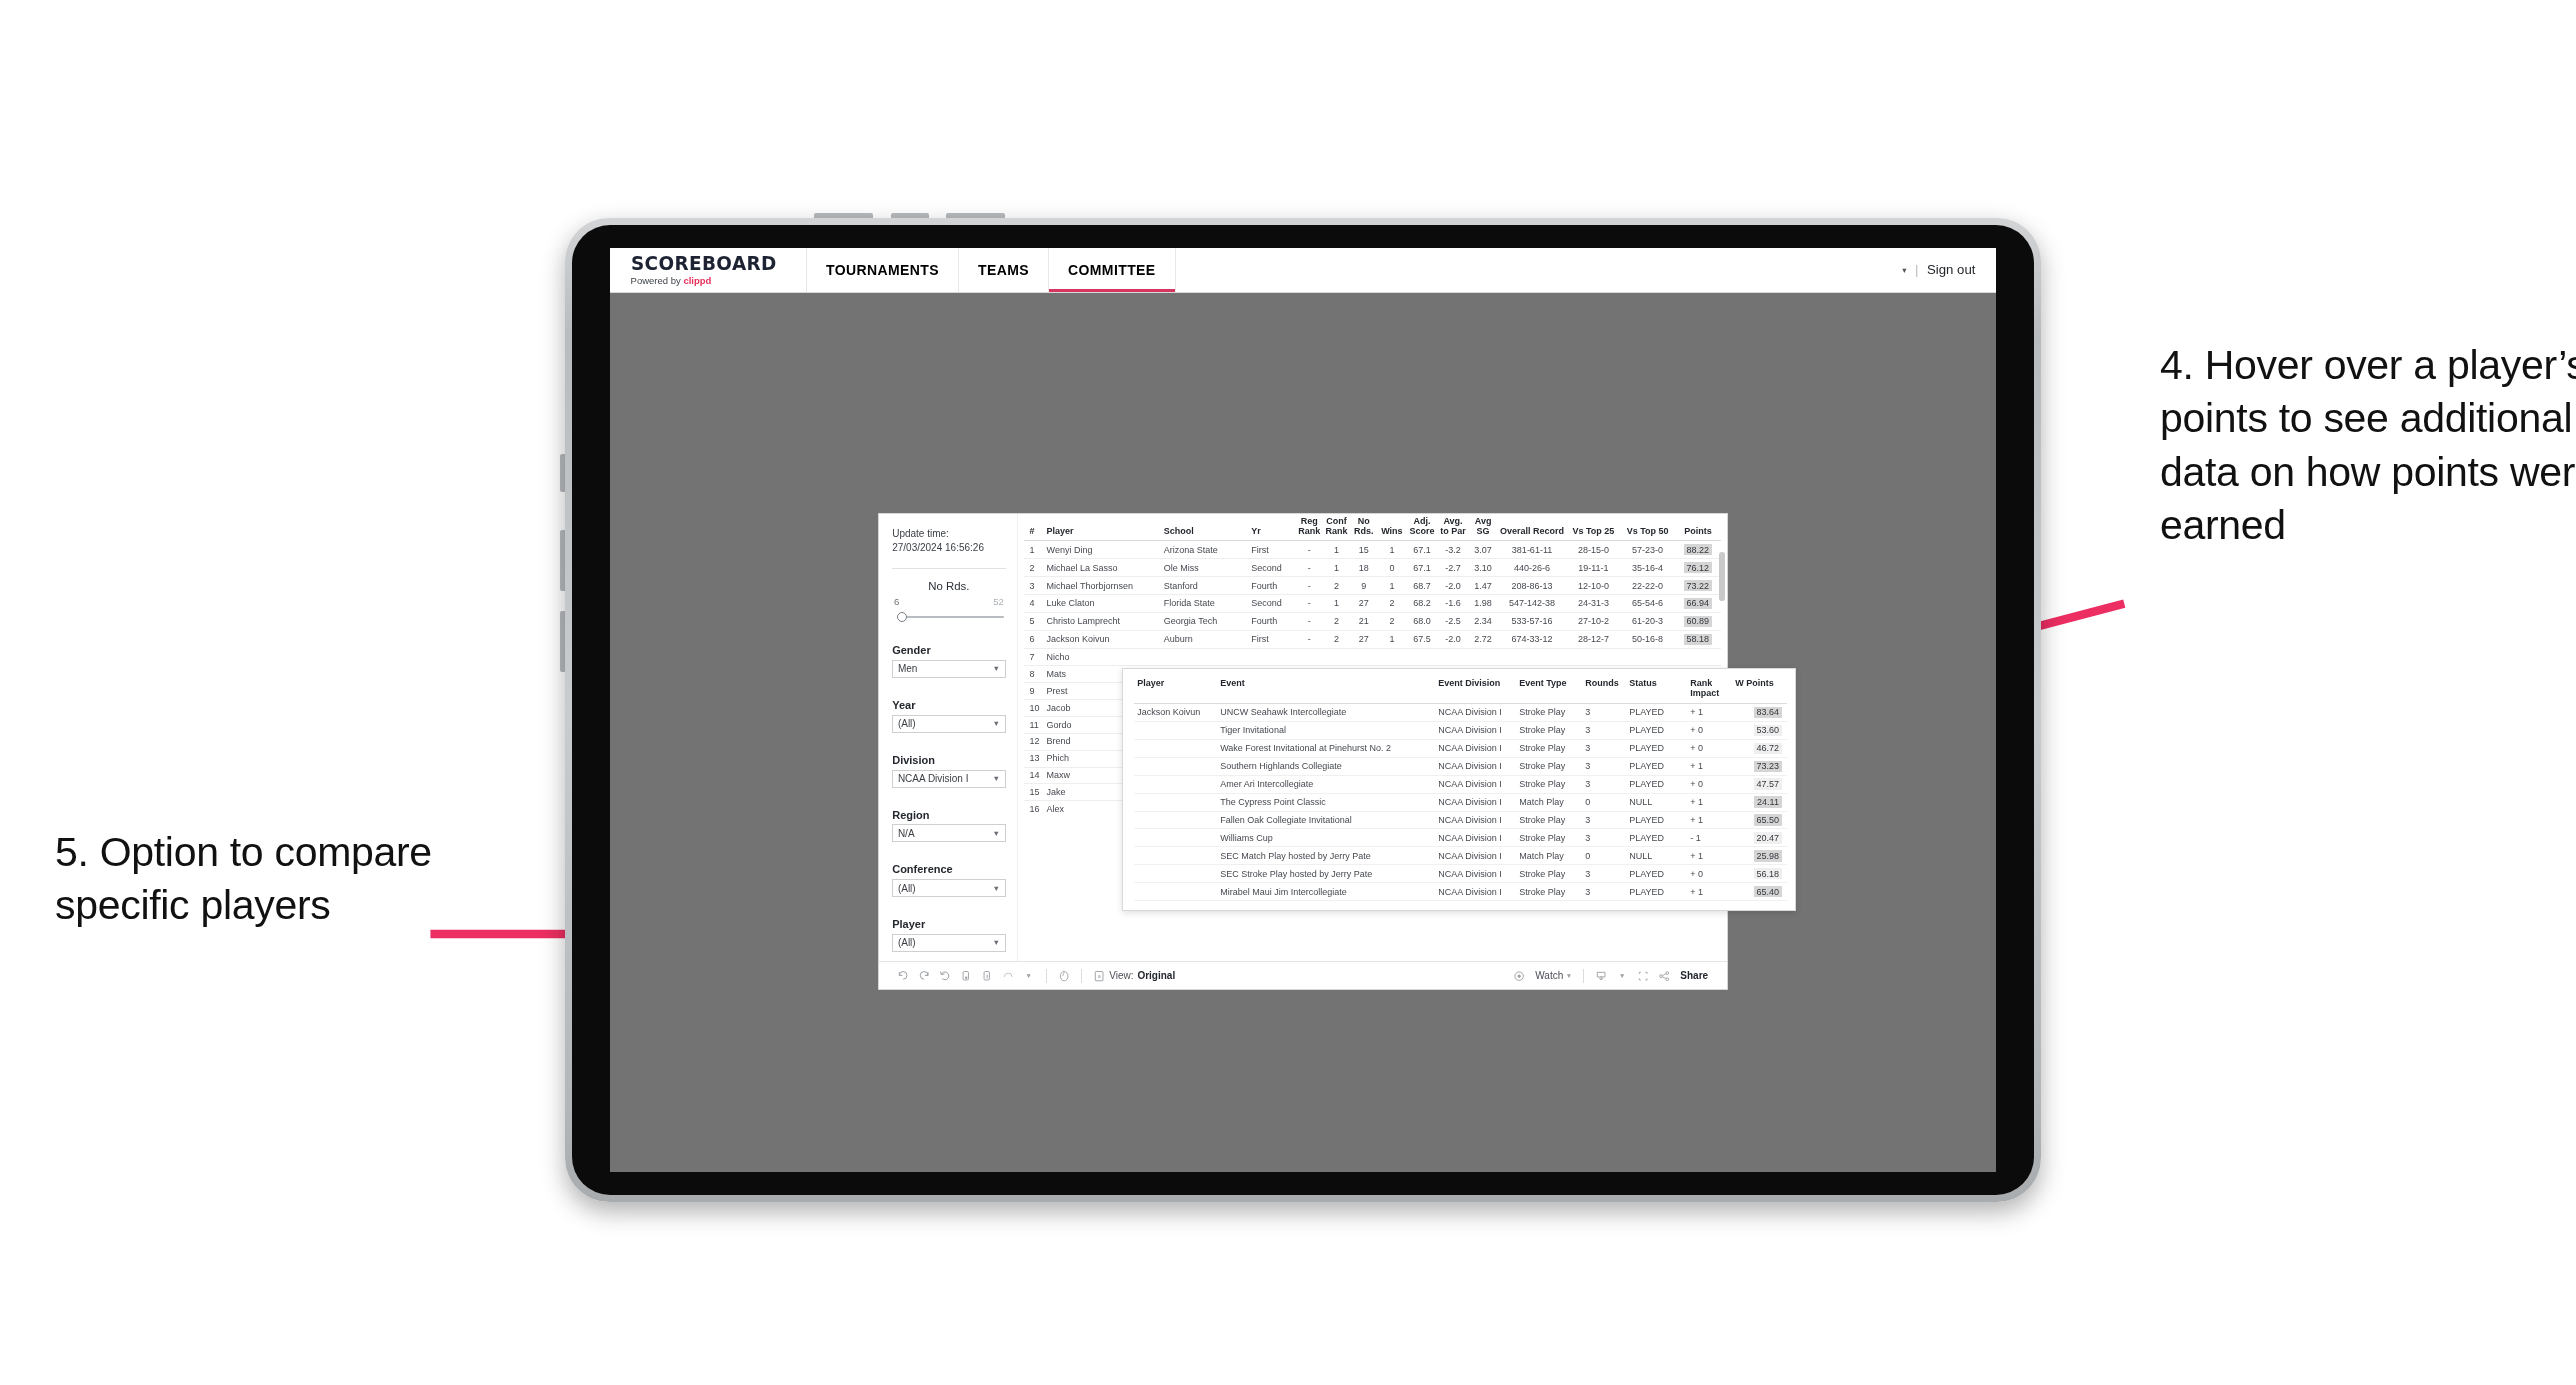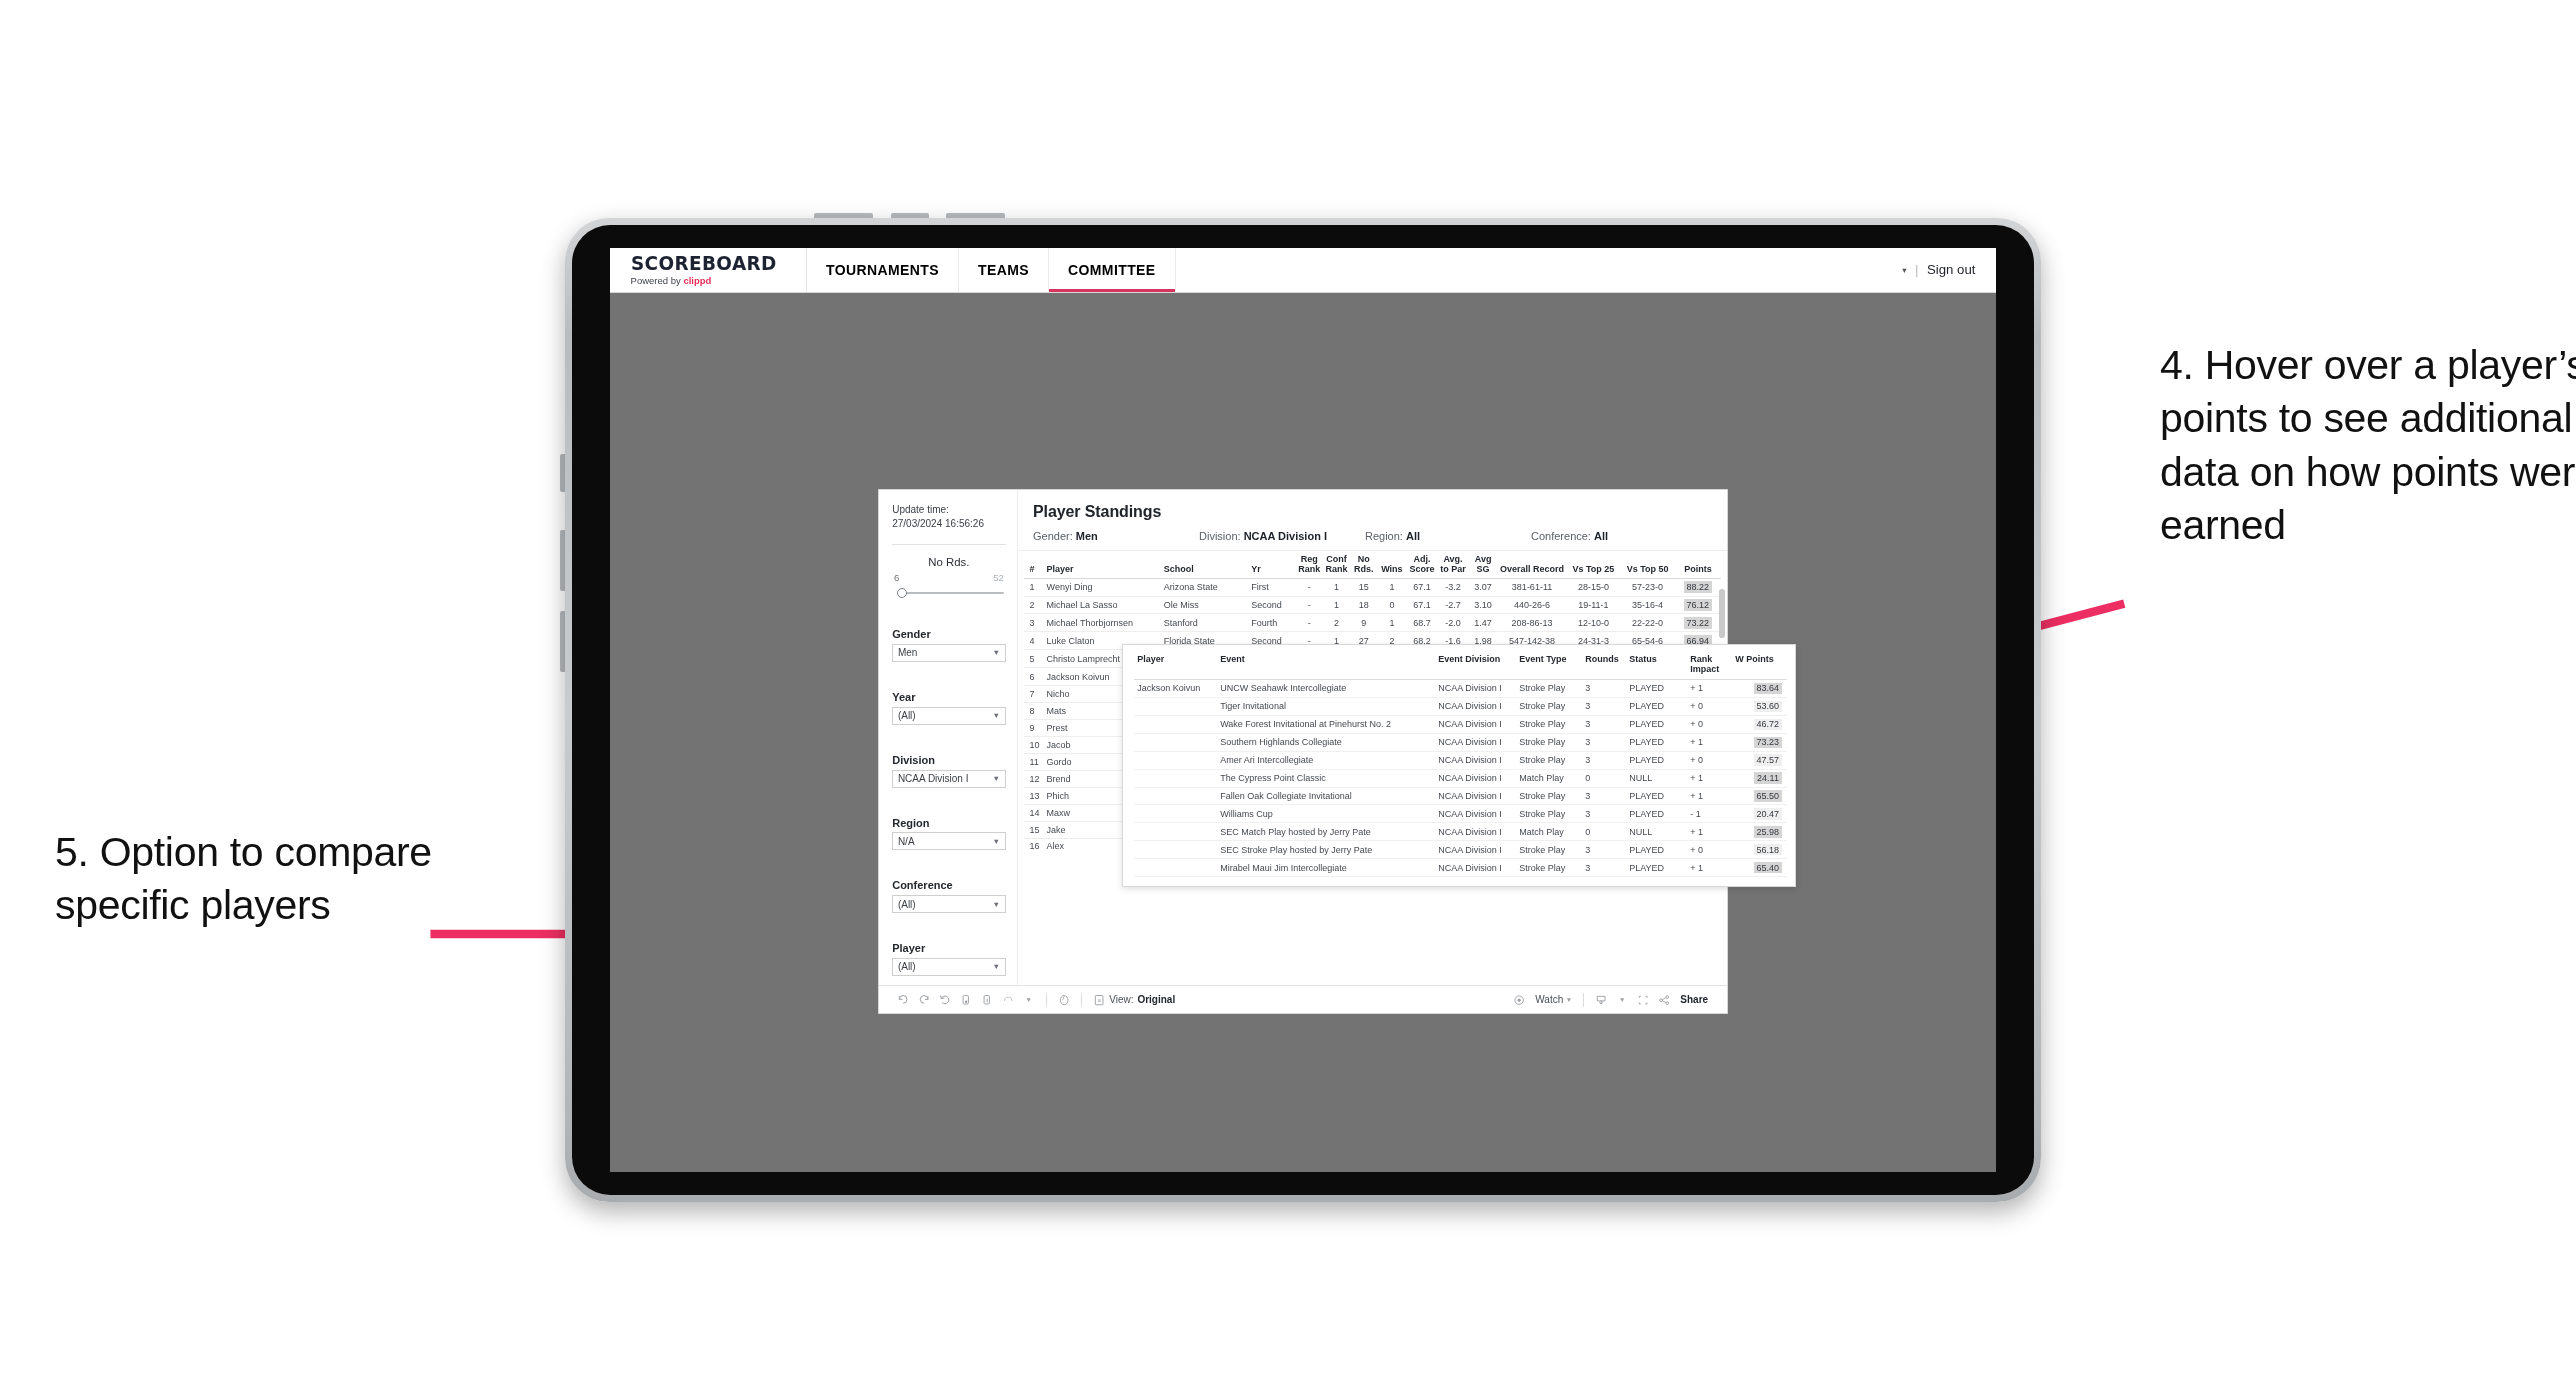--- a/index.html
+++ b/index.html
@@ -157,21 +157,21 @@
   }
   .update-time { font-size:10px; color:#3a3f46; line-height:1.45; }
   .rail-divider { height:0.9px; background:#e2e2e2; margin:12.3px 0 11.4px 0; }
   .f-slider-title { font-size:11.4px; color:#2b2f36; text-align:center; margin-bottom:3.8px; }
   .f-slider-range { display:flex; justify-content:space-between; font-size:9.5px; color:#6b6f75; padding:0 1.9px; }
   .f-slider-range .hi { color:#aab0b6; }
   .slider-track { position:relative; height:13.2px; margin-top:2.8px; }
   .slider-track .bar { position:absolute; left:9.5px; right:1.9px; top:5.7px; height:2.8px; background:#b9bdc2; border-radius:1.9px; }
   .slider-track .knob { position:absolute; left:4.7px; top:1.9px; width:10.4px; height:10.4px; border-radius:50%; background:#ffffff; border:1.5px solid #7a7f86; }
 
-  .f-group { margin-top:29px; }
+  .f-group { margin-top:21px; }
   .f-label { font-size:11px; color:#24282e; font-weight:700; margin-bottom:3.8px; }
   .f-select {
     height:18px;
     border:0.9px solid #cfcfcf;
     background:#ffffff;
     display:flex; align-items:center;
     padding:0 4.7px;
     font-size:10px; color:#3c4045;
     justify-content:space-between;
   }
@@ -390,29 +390,20 @@
               <div class="f-group">
                 <div class="f-label">Player</div>
                 <div class="f-select">
                   <span>(All)</span>
                   <span class="cv">▼</span>
                 </div>
               </div>
             </div>
 
             <div id="main">
-              <div id="viz-head">
-                <div id="viz-title">Player Standings</div>
-                <div id="viz-sub">
-                  <div><span>Gender:</span> <b>Men</b></div>
-                  <div><span>Division:</span> <b>NCAA Division I</b></div>
-                  <div><span>Region:</span> <b>All</b></div>
-                  <div><span>Conference:</span> <b>All</b></div>
-                </div>
-              </div>
 
               <div id="table-wrap">
                 <div id="table-scroll">
                   <table class="std">
                     <thead>
                       <tr>
                         <th class="c-num">#</th>
                         <th class="c-play">Player</th>
                         <th class="c-school">School</th>
                         <th class="c-yr">Yr</th>

